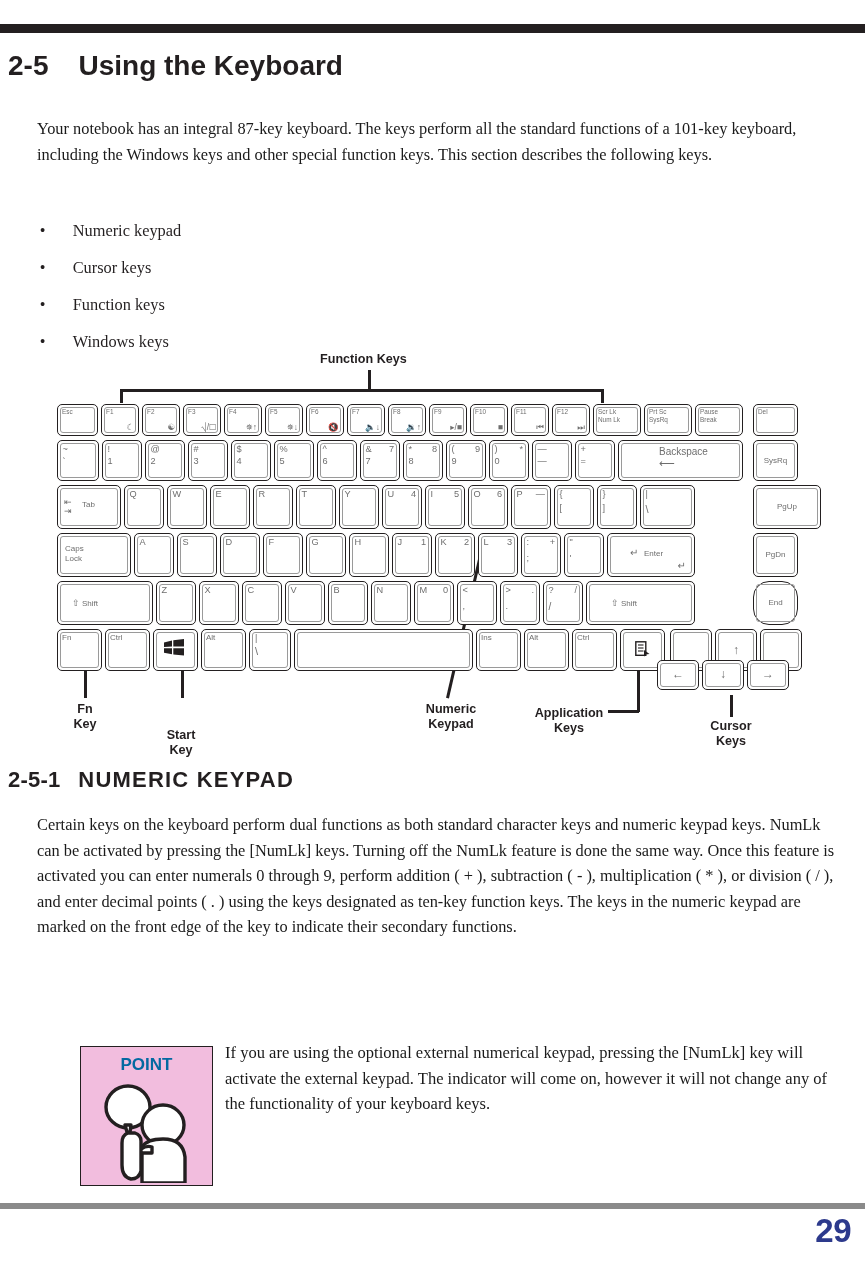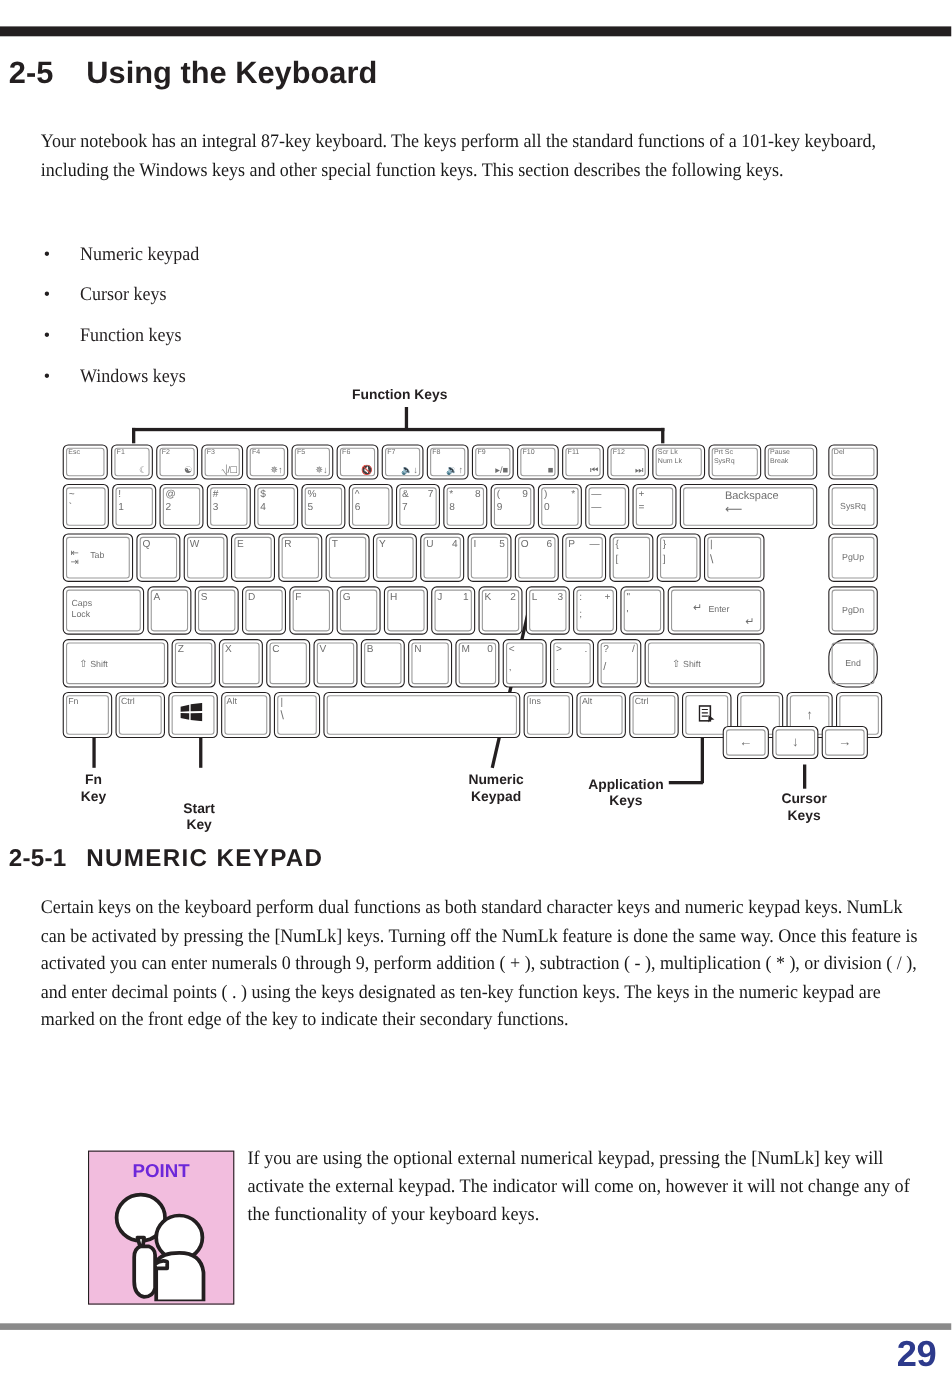--- a/index.html
+++ b/index.html
@@ -111,21 +111,21 @@
   .kl.arrow{left:0;right:0;top:50%;margin-top:-6px;text-align:center;font-size:12px;}
 
   
   #point-box{
     position:absolute;left:80px;top:1046px;width:133px;height:140px;
     background:#f2bdde;border:1.6px solid #231f20;box-sizing:border-box;
   }
   #point-label{
     position:absolute;left:0;right:0;top:8px;text-align:center;
     font-family:"Liberation Sans", sans-serif;font-weight:bold;
-    font-size:17px;color:#6d28d9;
+    font-size:17px;color:#0369a1;
   }
   #point-art{position:absolute;left:14px;top:32px;width:105px;height:104px;}
   #point-text{
     position:absolute;left:225px;top:1040px;width:640px;
     font-family:"Liberation Serif", serif;
     font-size:17.4px;line-height:25.5px;color:#1a1a1a;
     transform:scaleX(0.95);transform-origin:left top;
   }
 
   
@@ -413,21 +413,21 @@
   <div class="key" style="left:540px;top:81px;width:40px;height:44px;">
       <span class="inner"></span>
       <span class="kl num-tl">}</span>
       <span class="kl" style="left:4.5px;top:18px;font-size:9.2px;">]</span>
     </div>
   <div class="key" style="left:583px;top:81px;width:55px;height:44px;">
       <span class="inner"></span>
       <span class="kl num-tl">|</span>
       <span class="kl" style="left:4.5px;top:18px;font-size:11px;">\</span>
     </div>
-  <div class="key" style="left:696px;top:81px;width:45px;height:44px;">
+  <div class="key" style="left:696px;top:81px;width:68px;height:44px;">
       <span class="inner"></span>
       <span class="kl mid">PgUp</span>
     </div>
 
   <div class="key" style="left:0px;top:129px;width:74px;height:44px;">
       <span class="inner"></span>
       <span class="kl" style="left:7px;top:11px;font-size:8px;">Caps</span>
       <span class="kl" style="left:7px;top:21px;font-size:8px;">Lock</span>
     </div>
   <div class="key" style="left:77px;top:129px;width:40px;height:44px;">

